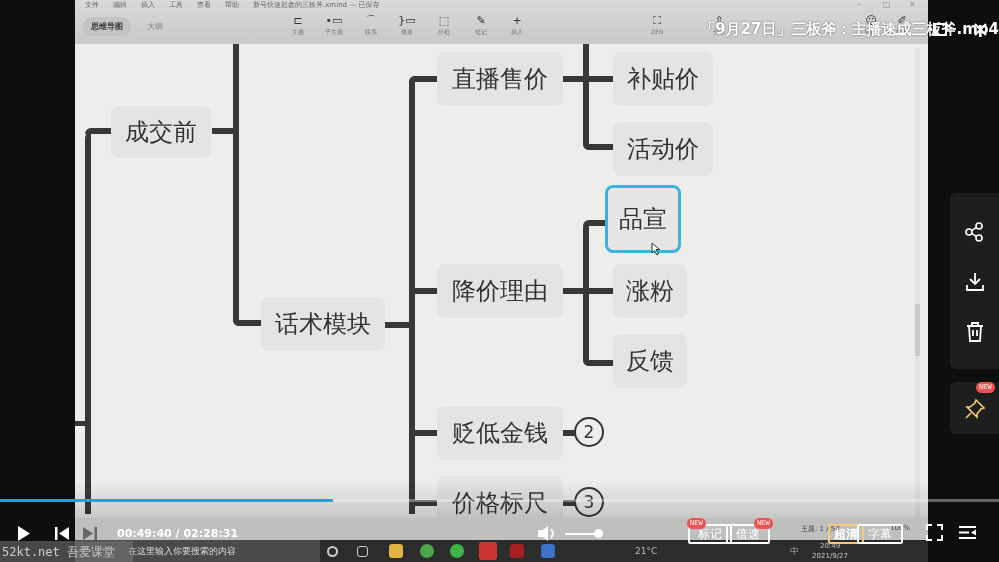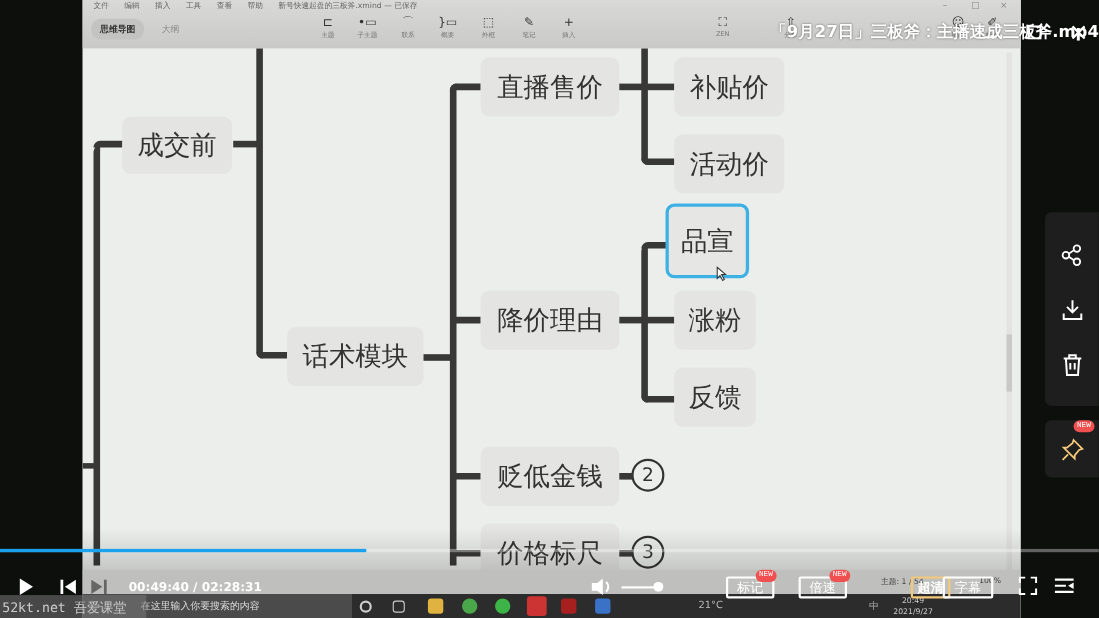--- a/index.html
+++ b/index.html
@@ -250,21 +250,21 @@
     </svg>
   <div class="time">00:49:40 / 02:28:31</div>
 
   <svg class="ctl" style="left:537px; top:525px;" width="20" height="17">
       <path d="M1 5 L6 5 L11 1 L11 16 L6 12 L1 12 Z" fill="#fff"></path>
       <path d="M14 4 Q18 8.5 14 13" stroke="#fff" stroke-width="1.8" fill="none"></path>
     </svg>
   <div class="vol-track"></div>
   <div class="vol-knob"></div>
 
-  <div class="pill" style="left:660px; width:44px;">标记</div>
+  <div class="pill" style="left:688px; width:44px;">标记</div>
   <span class="newbadge" style="left:687px; top:518px;">NEW</span>
   <div class="pill" style="left:726px; width:44px;">倍速</div>
   <span class="newbadge" style="left:754px; top:518px;">NEW</span>
   <div class="pill hd" style="left:828px; width:36px;font-weight:bold;">超清</div>
   <div class="pill" style="left:857px; width:46px;">字幕</div>
 
   <svg class="ctl" style="left:926px; top:524px;" width="17" height="17">
       <path d="M1 6 L1 1 L6 1 M11 1 L16 1 L16 6 M16 11 L16 16 L11 16 M6 16 L1 16 L1 11" stroke="#fff" stroke-width="2" fill="none"></path>
     </svg>
   <svg class="ctl" style="left:958px; top:525px;" width="19" height="15">

